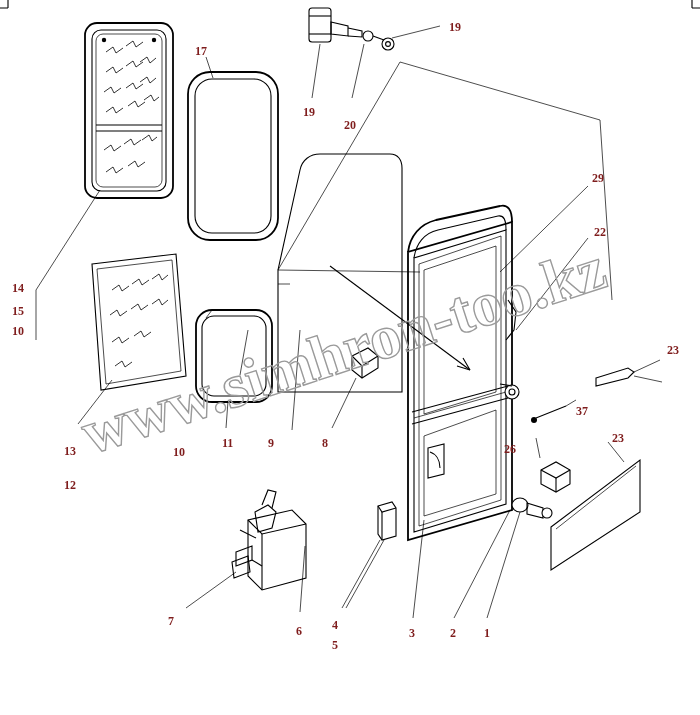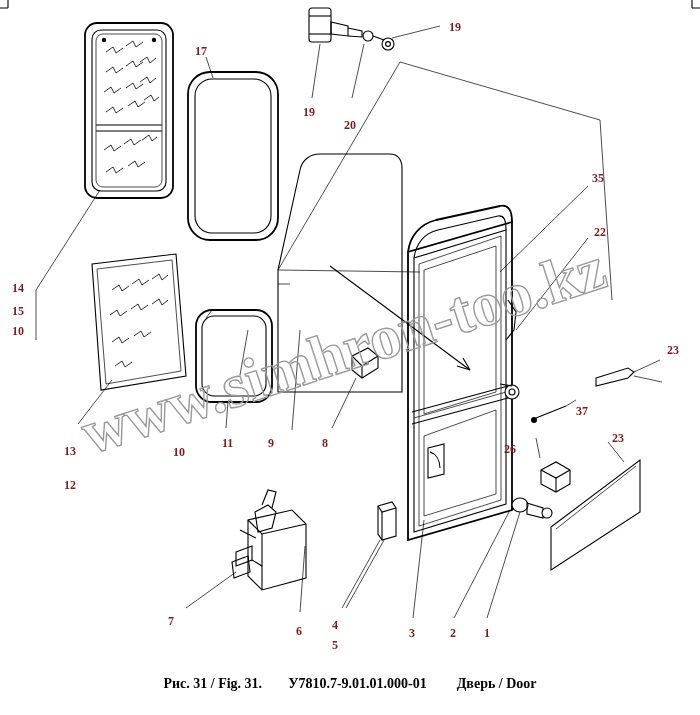--- a/index.html
+++ b/index.html
@@ -264,21 +264,21 @@
   </svg>
 
   <svg id="watermark" viewBox="0 0 700 670" xmlns="http://www.w3.org/2000/svg">
     <text x="350" y="370" text-anchor="middle" transform="rotate(-18 350 370)" font-family="Liberation Serif, serif" font-size="62" font-weight="bold" fill="none" stroke="#9a9a9a" stroke-width="1.4">www.simhron-too.kz</text>
   </svg>
 
   <div class="callout" style="left:449px; top:21px;">19</div>
   <div class="callout" style="left:195px; top:45px;">17</div>
   <div class="callout" style="left:303px; top:106px;">19</div>
   <div class="callout" style="left:344px; top:106px;margin-top:13px;">20</div>
-  <div class="callout" style="left:592px; top:172px;">35</div>
+  <div class="callout" style="left:592px; top:172px;">29</div>
   <div class="callout" style="left:594px; top:226px;">22</div>
   <div class="callout" style="left:12px;  top:282px;">14</div>
   <div class="callout" style="left:12px;  top:305px;">15</div>
   <div class="callout" style="left:12px;  top:325px;">10</div>
   <div class="callout" style="left:667px; top:344px;">23</div>
   <div class="callout" style="left:708px; top:376px;">24</div>
   <div class="callout" style="left:576px; top:405px;">37</div>
   <div class="callout" style="left:64px;  top:431px;margin-top:48px;">12</div>
   <div class="callout" style="left:64px;  top:445px;">13</div>
   <div class="callout" style="left:173px; top:446px;text-align:center;">10</div>
@@ -288,17 +288,14 @@
   <div class="callout" style="left:504px; top:443px;">26</div>
   <div class="callout" style="left:612px; top:432px;">23</div>
   <div class="callout" style="left:168px; top:615px;">7</div>
   <div class="callout" style="left:296px; top:625px;">6</div>
   <div class="callout" style="left:332px; top:619px;">4</div>
   <div class="callout" style="left:332px; top:639px;">5</div>
   <div class="callout" style="left:409px; top:627px;">3</div>
   <div class="callout" style="left:450px; top:627px;">2</div>
   <div class="callout" style="left:484px; top:627px;">1</div>
 
-  <div id="caption">
-    <span class="cap-part cap-fig">Рис. 31 / Fig. 31.</span><span class="cap-part cap-code">У7810.7-9.01.01.000-01</span><span class="cap-part cap-title">Дверь / Door</span>
-  </div>
 
 </div>
 
 </body></html>

